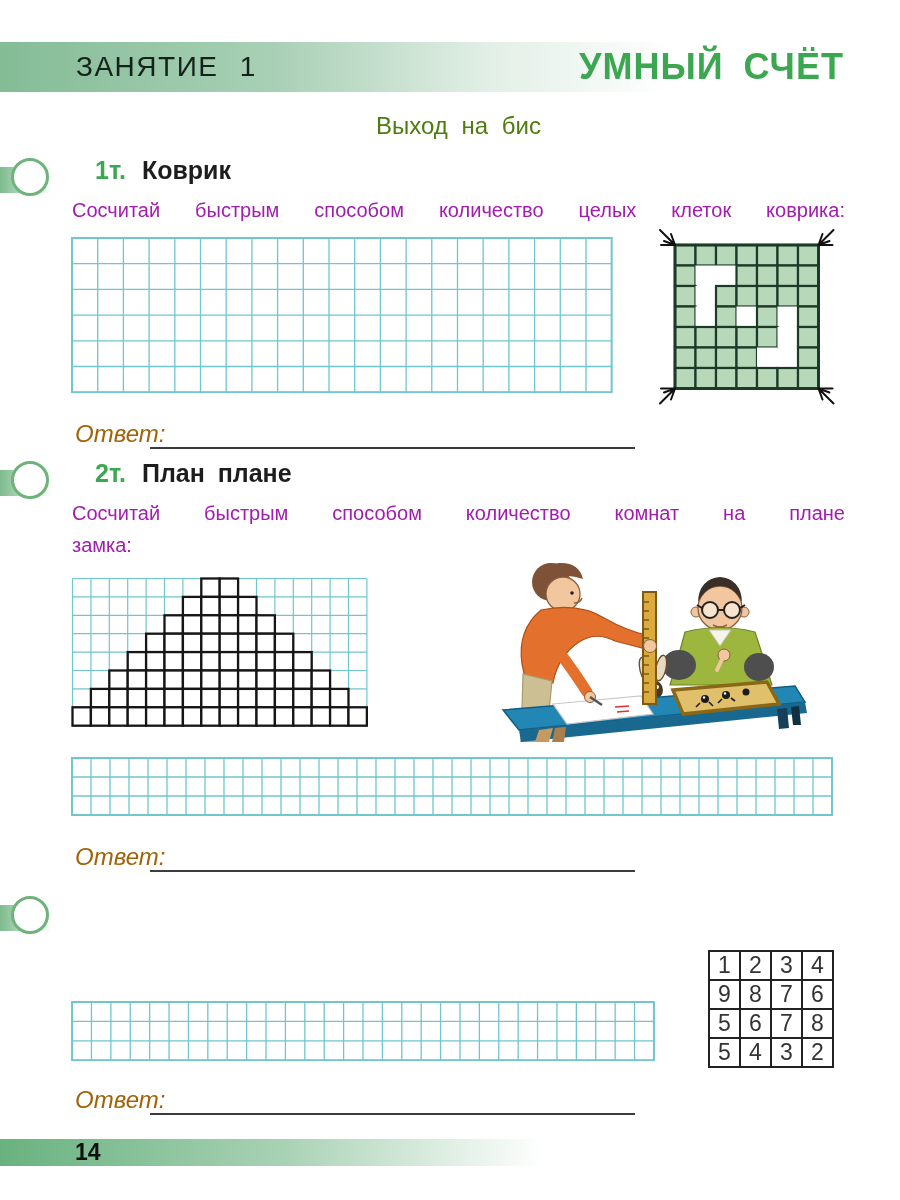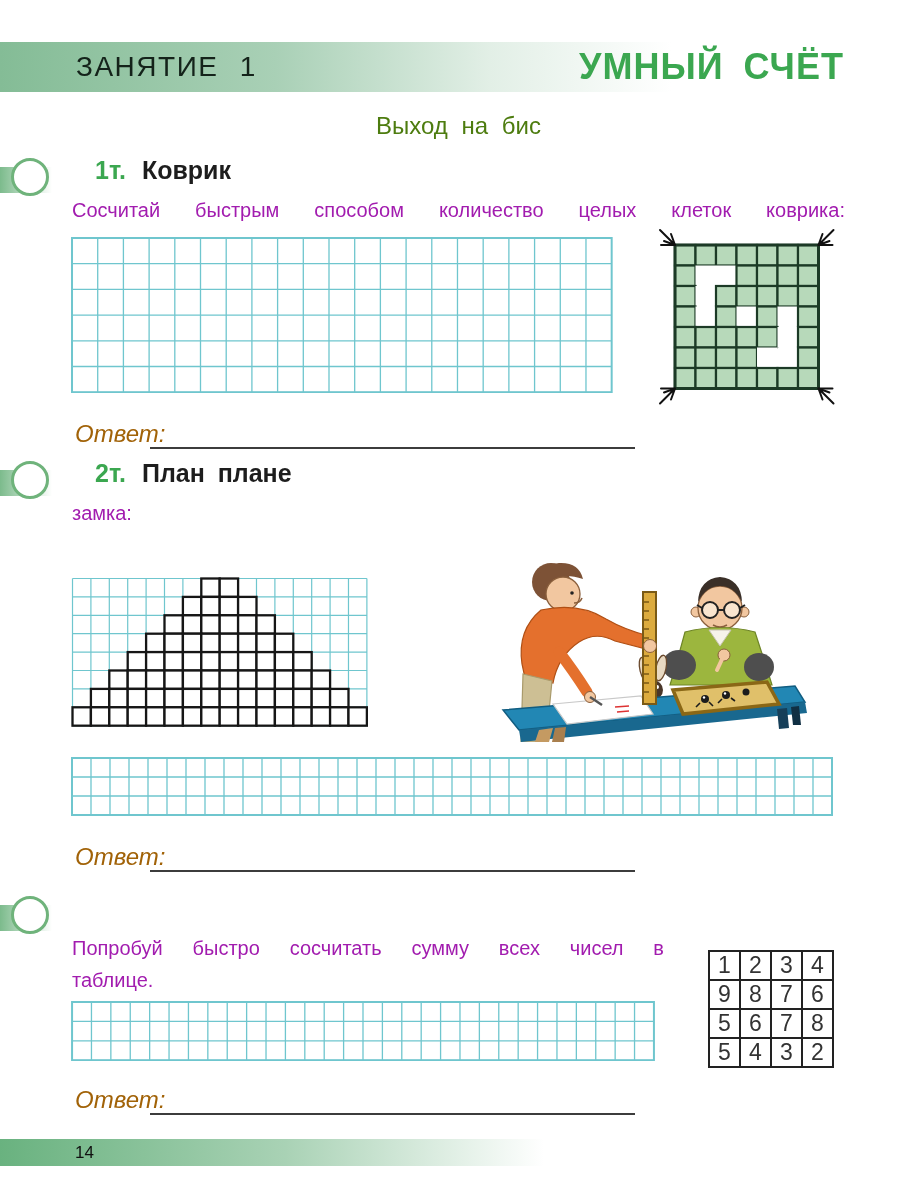--- a/index.html
+++ b/index.html
@@ -28,21 +28,21 @@
   .answer-line{position:absolute;left:150px;width:485px;height:0;border-bottom:2px solid #3c3c3c;}
   
   svg{position:absolute;display:block;}
   .numtable{position:absolute;left:708px;top:950px;border-collapse:collapse;background:#fff;}
   .numtable td{width:29px;height:27px;border:2.5px solid #222;text-align:center;
                font-size:23px;color:#333;padding:0;background:#fff;}
   
   .footer-band{position:absolute;left:0;top:1139px;width:680px;height:27px;
                background:linear-gradient(to right,#69b27f 0%,#a9d2b5 42%,rgba(255,255,255,0) 80%);}
   .pagenum{position:absolute;left:75px;top:1139px;height:27px;line-height:27px;
-           font-size:17px;font-weight:normal;color:#101010;}
+           font-size:23px;font-weight:bold;color:#101010;}
 </style>
 </head>
 <body>
 
 <div class="page">
 
   <div class="band"></div>
   <div class="lesson">ЗАНЯТИЕ 1</div>
   <div class="topic">УМНЫЙ СЧЁТ</div>
   <div class="subtitle">Выход на бис</div>
@@ -122,20 +122,21 @@
 
   <div class="answer-label" style="top:420px">Ответ:</div>
   <div class="answer-line" style="top:447px"></div>
 
   <div class="marker-strip" style="top:470px"></div>
   <div class="marker-circle" style="top:461px"></div>
   <div class="task-head" style="top:459px">
     <span class="task-num">2т.</span><span>План плане</span>
   </div>
   <div class="instr" style="top:497px;width:773px">
+    <div class="jl">Сосчитай быстрым способом количество комнат на плане</div>
     <div>замка:</div>
   </div>
 
   <svg id="pyramid" style="left:71px;top:577px" viewBox="-1.5 -1.5 297.4 150.2" width="297.4" height="150.2">
       <path d="M0 0V147.2M18.4 0V147.2M36.8 0V147.2M55.199999999999996 0V147.2M73.6 0V147.2M92 0V147.2M110.39999999999999 0V147.2M128.79999999999998 0V147.2M147.2 0V147.2M165.6 0V147.2M184 0V147.2M202.39999999999998 0V147.2M220.79999999999998 0V147.2M239.2 0V147.2M257.59999999999997 0V147.2M276 0V147.2M294.4 0V147.2M0 0H294.4M0 18.4H294.4M0 36.8H294.4M0 55.199999999999996H294.4M0 73.6H294.4M0 92H294.4M0 110.39999999999999H294.4M0 128.79999999999998H294.4M0 147.2H294.4" stroke="#6fc6ce" stroke-width="1.2" fill="none"></path>
       <rect x="128.79999999999998" y="0" width="18.4" height="18.4" fill="#ffffff" stroke="#161616" stroke-width="2.3"></rect>
       <rect x="147.2" y="0" width="18.4" height="18.4" fill="#ffffff" stroke="#161616" stroke-width="2.3"></rect>
       <rect x="110.39999999999999" y="18.4" width="18.4" height="18.4" fill="#ffffff" stroke="#161616" stroke-width="2.3"></rect>
       <rect x="128.79999999999998" y="18.4" width="18.4" height="18.4" fill="#ffffff" stroke="#161616" stroke-width="2.3"></rect>
       <rect x="147.2" y="18.4" width="18.4" height="18.4" fill="#ffffff" stroke="#161616" stroke-width="2.3"></rect>
@@ -284,24 +285,20 @@
   <svg id="grid-t2" style="left:71px;top:757px" viewBox="-1 -1 762 59" width="762" height="59">
       <path d="M19 0V57M38 0V57M57 0V57M76 0V57M95 0V57M114 0V57M133 0V57M152 0V57M171 0V57M190 0V57M209 0V57M228 0V57M247 0V57M266 0V57M285 0V57M304 0V57M323 0V57M342 0V57M361 0V57M380 0V57M399 0V57M418 0V57M437 0V57M456 0V57M475 0V57M494 0V57M513 0V57M532 0V57M551 0V57M570 0V57M589 0V57M608 0V57M627 0V57M646 0V57M665 0V57M684 0V57M703 0V57M722 0V57M741 0V57M0 19H760M0 38H760" stroke="#6fc6ce" stroke-width="1.3" fill="none"></path>
       <rect x="0" y="0" width="760" height="57" stroke="#6fc6ce" stroke-width="2" fill="none"></rect>
     </svg>
 
   <div class="answer-label" style="top:843px">Ответ:</div>
   <div class="answer-line" style="top:870px"></div>
 
   <div class="marker-strip" style="top:905px"></div>
   <div class="marker-circle" style="top:896px"></div>
-  <div class="instr" style="top:932px;width:592px">
-    <div class="jl">Попробуй быстро сосчитать сумму всех чисел в</div>
-    <div>таблице.</div>
-  </div>
 
   <table class="numtable">
       <tbody>
         <tr>
           <td>1</td>
           <td>2</td>
           <td>3</td>
           <td>4</td>
         </tr>
         <tr>

